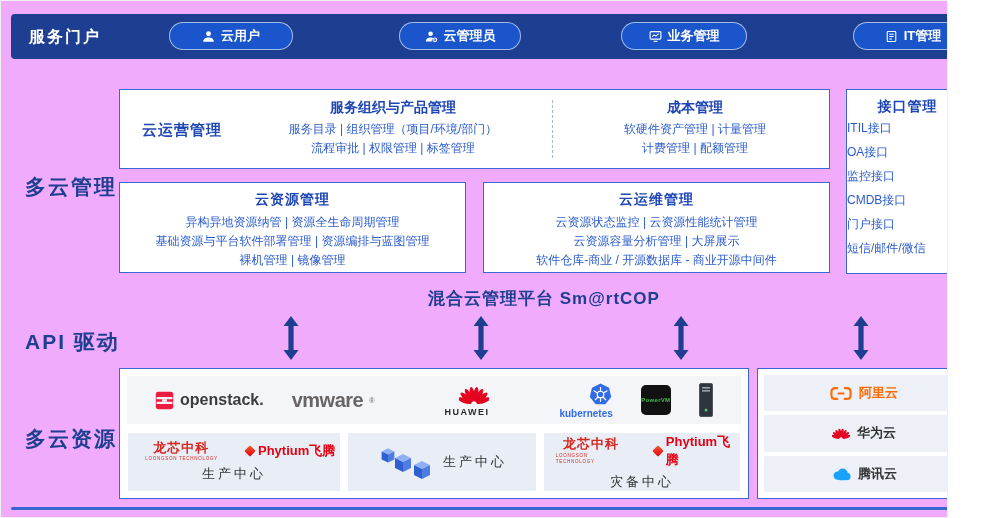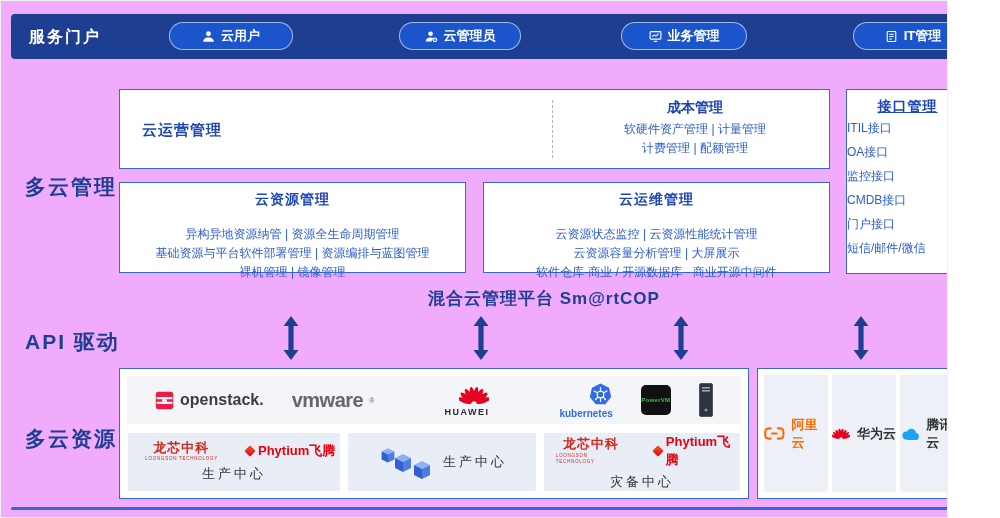--- a/index.html
+++ b/index.html
@@ -33,22 +33,22 @@
 
   .op-title{position:absolute;left:22px;top:31px;font-size:15px;font-weight:bold;color:#1e46b4;letter-spacing:1px;}
   .op-group{position:absolute;top:9px;text-align:center;}
   .op-group.ga{left:128px;width:290px;}
   .op-group.gb{left:453px;width:244px;}
   .g-title{font-size:14px;font-weight:bold;color:#1e46b4;margin-bottom:3px;}
   .line{font-size:12px;color:#2b5ccb;line-height:19px;}
   .dash-divider{position:absolute;left:432px;top:10px;height:58px;border-left:1px dashed #a9b6d6;}
 
   .box-title{font-size:14px;font-weight:bold;color:#1e46b4;text-align:center;margin-top:8px;letter-spacing:1px;}
-  .box .lines{margin-top:16px;text-align:center;}
-  .iface-box .box-title{text-decoration:underline;}
+  .box .lines{margin-top:4px;text-align:center;}
+  .iface-box .box-title{}
   .iface-item{font-size:12px;color:#2b5ccb;text-align:left;line-height:24px;}
 
   .platform-title{position:absolute;left:118px;top:286px;width:850px;text-align:center;
                   font-size:17px;font-weight:bold;color:#1e3e92;letter-spacing:1px;}
 
   
   .arrow{position:absolute;top:315px;width:16px;height:44px;}
   .arrow.a1{left:282px}.arrow.a2{left:472px}.arrow.a3{left:672px}.arrow.a4{left:852px}
 
   
@@ -76,21 +76,21 @@
   .loongson{display:flex;flex-direction:column;align-items:center;line-height:1.1;}
   .loongson .cn{font-size:13px;font-weight:bold;color:#d5281e;letter-spacing:1px;}
   .loongson .en{font-size:6px;color:#d5281e;letter-spacing:1px;transform:scale(0.75);}
   .phytium{font-size:13px;font-weight:bold;color:#e60012;display:flex;align-items:center;gap:4px;}
   .phytium .diamond{width:8px;height:8px;background:linear-gradient(135deg,#f05a28,#e60012);
                     transform:rotate(45deg);border-radius:1px;flex:none;}
   .center-label{font-size:13px;color:#333;letter-spacing:3px;}
 
   .clouds-box{position:absolute;left:756px;top:367px;width:214px;height:131px;
               border:1px solid #3b66d6;background:#fff;box-sizing:border-box;padding:6px;
-              display:flex;flex-direction:row;gap:4px;}
+              display:flex;flex-direction:column;gap:4px;}
   .cloud-row{flex:1;background:#edf1f7;border-radius:2px;display:flex;align-items:center;
              justify-content:center;gap:7px;}
   .cloud-row.split{background:transparent;padding:0;gap:4px;}
   .cloud-cell{flex:1;height:100%;background:#edf1f7;border-radius:2px;display:flex;
               align-items:center;justify-content:center;gap:5px;}
   .ali-text{color:#ff6a00;font-weight:bold;font-size:13px;}
   .cloud-text{color:#333;font-weight:bold;font-size:13px;}
   .aws-logo-wrap{display:flex;flex-direction:column;align-items:center;line-height:1;}
   .aws-logo{font-size:12px;font-weight:bold;color:#232f3e;letter-spacing:0.5px;}
 
@@ -140,20 +140,25 @@
       <span>IT管理</span>
     </div>
   </div>
 
   <div class="side-label" style="top:172px">多云管理</div>
   <div class="side-label" style="top:327px">API 驱动</div>
   <div class="side-label" style="top:424px">多云资源</div>
 
   <div class="box op-box">
     <div class="op-title">云运营管理</div>
+    <div class="op-group ga">
+      <div class="g-title">服务组织与产品管理</div>
+      <div class="line">服务目录 | 组织管理（项目/环境/部门）</div>
+      <div class="line">流程审批 | 权限管理 | 标签管理</div>
+    </div>
     <div class="dash-divider"></div>
     <div class="op-group gb">
       <div class="g-title">成本管理</div>
       <div class="line">软硬件资产管理 | 计量管理</div>
       <div class="line">计费管理 | 配额管理</div>
     </div>
   </div>
 
   <div class="box iface-box">
     <div class="box-title">接口管理</div>

